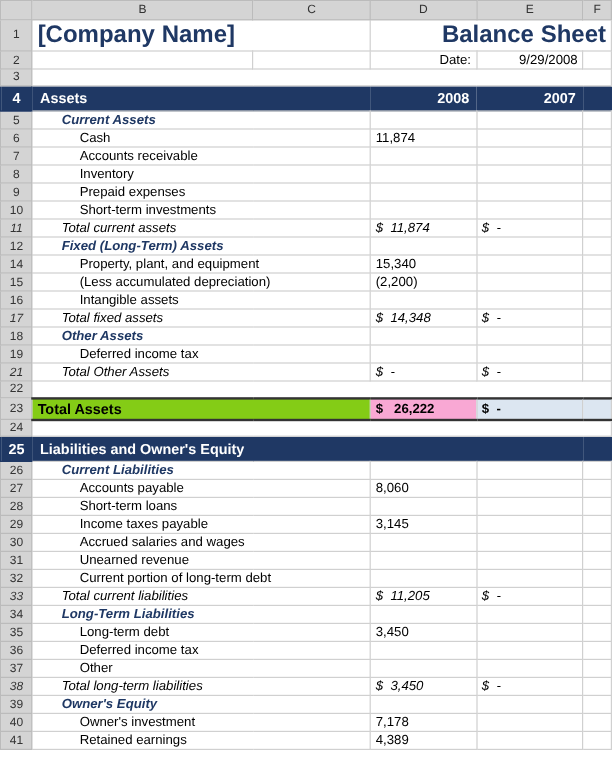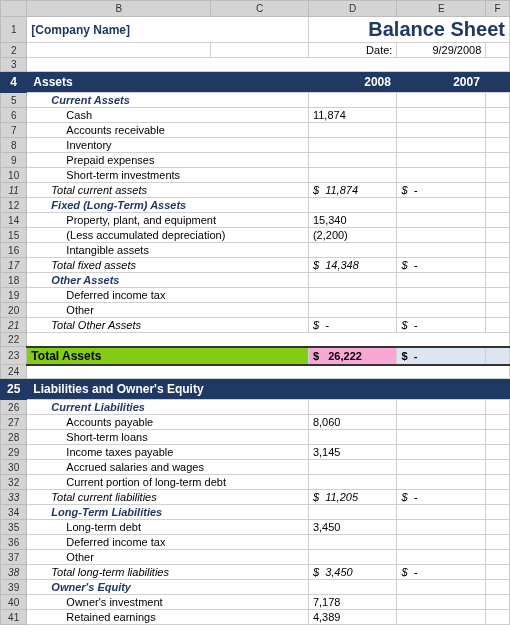--- a/index.html
+++ b/index.html
@@ -52,21 +52,21 @@
 
     .col-a { width: 18px; }
     .col-b { width: 188px; }
     .col-c { width: 100px; }
     .col-d { width: 90px; }
     .col-e { width: 90px; }
     .col-f { width: 24px; }
 
     
     .header-company {
-      font-size: 12px;
+      font-size: 20px;
       font-weight: bold;
       color: #1f3864;
     }
     .header-title {
       font-size: 20px;
       font-weight: bold;
       color: #1f3864;
       text-align: right;
     }
     .header-date-label {
@@ -308,29 +308,20 @@
   <tr>
     <td class="row-num">19</td>
     <td class="cell col-b" colspan="2">
       <span class="indent2">Deferred income tax</span>
     </td>
     <td class="cell col-d"></td>
     <td class="cell col-e"></td>
     <td class="cell col-f"></td>
   </tr>
 
-  <tr>
-    <td class="row-num">20</td>
-    <td class="cell col-b" colspan="2">
-      <span class="indent2">Other</span>
-    </td>
-    <td class="cell col-d"></td>
-    <td class="cell col-e"></td>
-    <td class="cell col-f"></td>
-  </tr>
 
   <tr class="total-row">
     <td class="row-num">21</td>
     <td class="cell col-b" colspan="2">
       <span class="indent1" style="font-style:italic;">Total Other Assets</span>
     </td>
     <td class="cell col-d num-cell">
       <span>$</span>&nbsp;
       <span>-</span>
     </td>
@@ -418,20 +409,29 @@
   <tr>
     <td class="row-num">30</td>
     <td class="cell col-b" colspan="2">
       <span class="indent2">Accrued salaries and wages</span>
     </td>
     <td class="cell col-d"></td>
     <td class="cell col-e"></td>
     <td class="cell col-f"></td>
   </tr>
 
+  <tr>
+    <td class="row-num">31</td>
+    <td class="cell col-b" colspan="2">
+      <span class="indent2">Unearned revenue</span>
+    </td>
+    <td class="cell col-d"></td>
+    <td class="cell col-e"></td>
+    <td class="cell col-f"></td>
+  </tr>
 
   <tr>
     <td class="row-num">32</td>
     <td class="cell col-b" colspan="2">
       <span class="indent2">Current portion of long-term debt</span>
     </td>
     <td class="cell col-d"></td>
     <td class="cell col-e"></td>
     <td class="cell col-f"></td>
   </tr>

